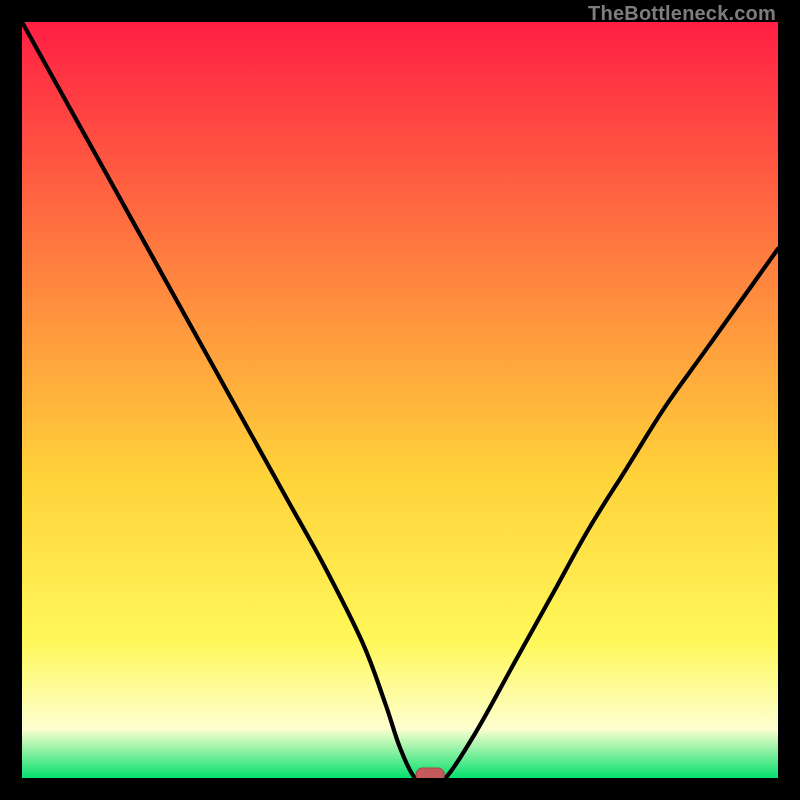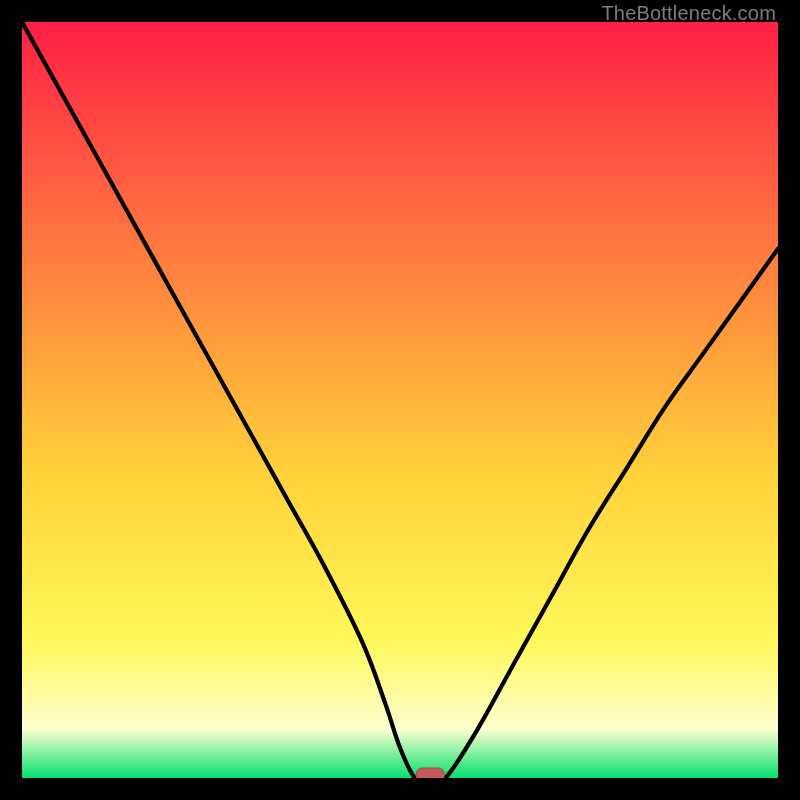--- a/index.html
+++ b/index.html
@@ -18,21 +18,21 @@
     width: 756px;
     height: 756px;
     overflow: hidden;
   }
   .attribution {
     position: absolute;
     top: 2px;
     right: 24px;
     color: #7d7d7d;
     font-size: 20px;
-    font-weight: 400;
+    font-weight: 700;
     letter-spacing: 0.2px;
   }
   svg {
     display: block;
   }
 </style>
 </head>
 <body>
 
 <div class="attribution">TheBottleneck.com</div>

